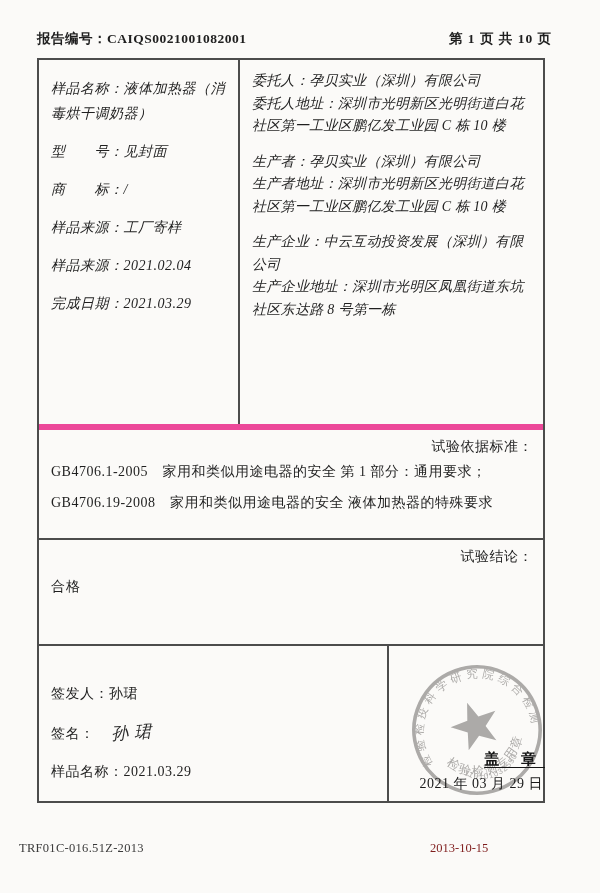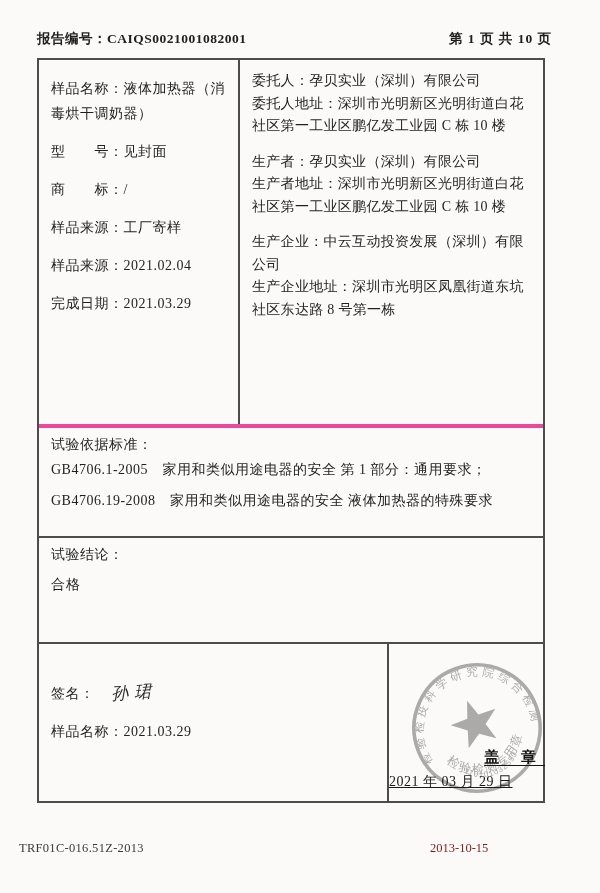--- a/index.html
+++ b/index.html
@@ -19,34 +19,34 @@
 
   
   .rpt-table {
     position:absolute; left:37px; top:58px;
     width:508px; height:745px;
     border:2px solid #4c4c4c;
     box-sizing:border-box;
     display:flex; flex-direction:column;
     background:transparent;
   }
-  .row1 { height:364px; display:flex; border-bottom:4px solid #ec4899; }
+  .row1 { height:364px; display:flex; border-bottom:6px solid #ec4899;font-style:italic; }
   .cell-sample { width:201px; border-right:2px solid #4c4c4c; padding:16px 8px 0 12px; box-sizing:border-box; }
   .cell-party  { flex:1; padding:10px 10px 0 12px; box-sizing:border-box; }
   .row2 { height:110px; border-bottom:2px solid #4c4c4c; padding:8px 10px 0 12px; box-sizing:border-box; }
   .row3 { height:106px; border-bottom:2px solid #4c4c4c; padding:8px 10px 0 12px; box-sizing:border-box; }
   .row4 { flex:1; display:flex; }
   .cell-sign { width:350px; border-right:2px solid #4c4c4c; padding:36px 8px 0 12px; box-sizing:border-box; }
   .cell-seal { flex:1; position:relative; box-sizing:border-box; }
 
   .field { font-size:14px; line-height:25px; margin-bottom:13px; letter-spacing:0.5px; }
   .party-line { font-size:14px; line-height:22.5px; letter-spacing:0.3px; }
   .party-group { margin-bottom:13px; }
 
-  .sec-title { font-size:14px; letter-spacing:0.5px; }
+  .sec-title { font-size:14px; letter-spacing:0.5px;text-align:right; }
   .std-line { font-size:14px; line-height:31px; letter-spacing:0.5px; }
   .concl-value { font-size:14px; margin-top:12px; letter-spacing:1px; }
 
   .sign-line { font-size:14px; line-height:24px; margin-bottom:14px; letter-spacing:0.5px; }
   .handwriting {
     display:inline-block;
     font-family:"DejaVu Serif",serif;
     font-style:italic;
     font-size:17px;
     margin-left:16px;
@@ -61,23 +61,23 @@
     position:absolute; left:0; top:104px; width:100%;
     text-align:center;
     font-size:15px; font-weight:bold;
     letter-spacing:9px; text-indent:9px;
     text-decoration:underline;
     text-underline-offset:3px;
     z-index:2; color:#151515;padding-left:44px;
   }
   .stamp-date {
     position:absolute; left:0; top:129px; width:100%;
-    text-align:left;
+    text-align:right;
     font-size:14px; letter-spacing:0.5px;
-    z-index:2; color:#1a1a1a;text-decoration:underline;
+    z-index:2; color:#1a1a1a;
   }
   .seal-text { fill:#9b9997; }
 </style>
 </head>
 <body>
 
 <div class="page">
 
   <div class="hdr-left"><span>报告编号：</span><span>CAIQS0021001082001</span></div>
   <div class="hdr-right">第 1 页  共 10 页</div>
@@ -115,20 +115,21 @@
       <div class="std-line">GB4706.19-2008　家用和类似用途电器的安全 液体加热器的特殊要求</div>
     </div>
 
     <div class="row3">
       <div class="sec-title">试验结论：</div>
       <div class="concl-value">合格</div>
     </div>
 
     <div class="row4">
       <div class="cell-sign">
+        <div class="sign-line"><span>签发人：</span><span>孙珺</span></div>
         <div class="sign-line"><span>签名：</span><span class="handwriting">孙珺</span></div>
         <div class="sign-line"><span>样品名称：</span><span>2021.03.29</span></div>
       </div>
       <div class="cell-seal">
         <svg class="stamp-svg" width="136" height="136" viewBox="0 0 136 136">
           <g transform="rotate(-20 68 68)">
             <circle cx="68" cy="68" r="63" fill="none" stroke="#9b9997" stroke-width="3.6"></circle>
             <polygon points="68,39 73.9,55.9 91.8,56.3 77.5,67.1 82.7,84.2 68,74 53.3,84.2 58.5,67.1 44.2,56.3 62.1,55.9" fill="#9b9997"></polygon>
             <defs>
               <path id="arcTop" d="M 13.5 78 A 55 55 0 1 1 122.5 78"></path>

